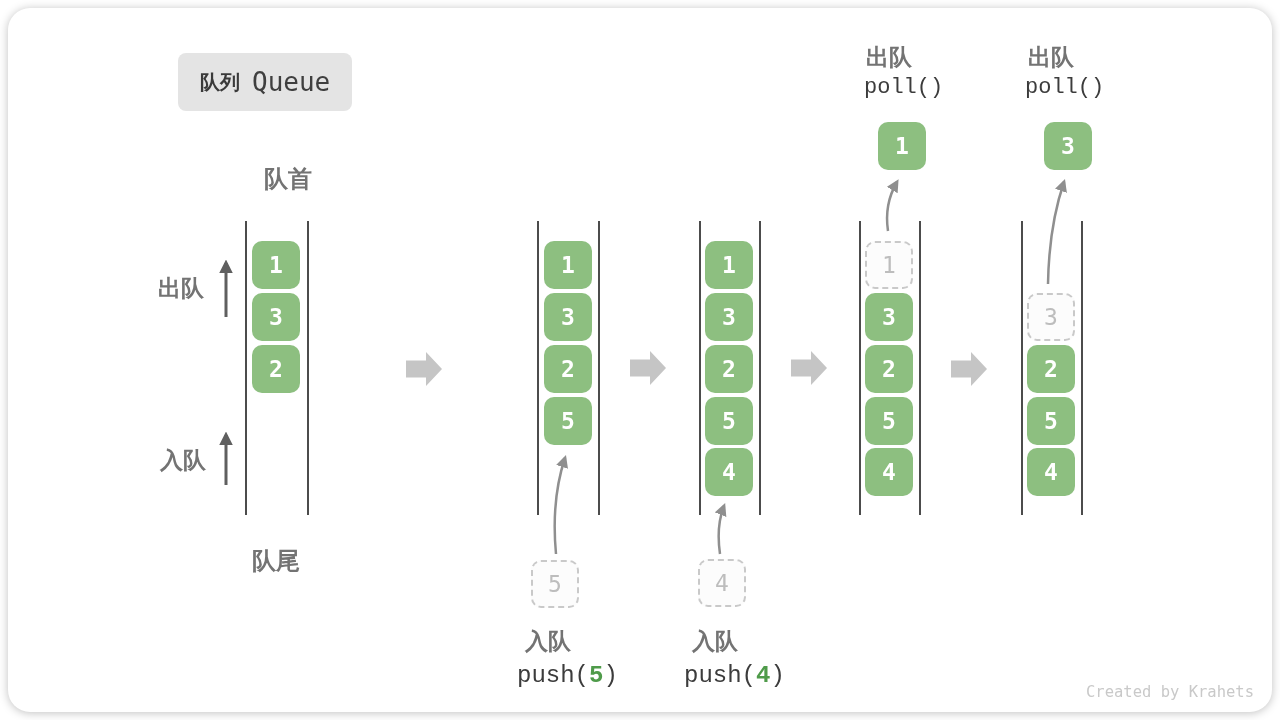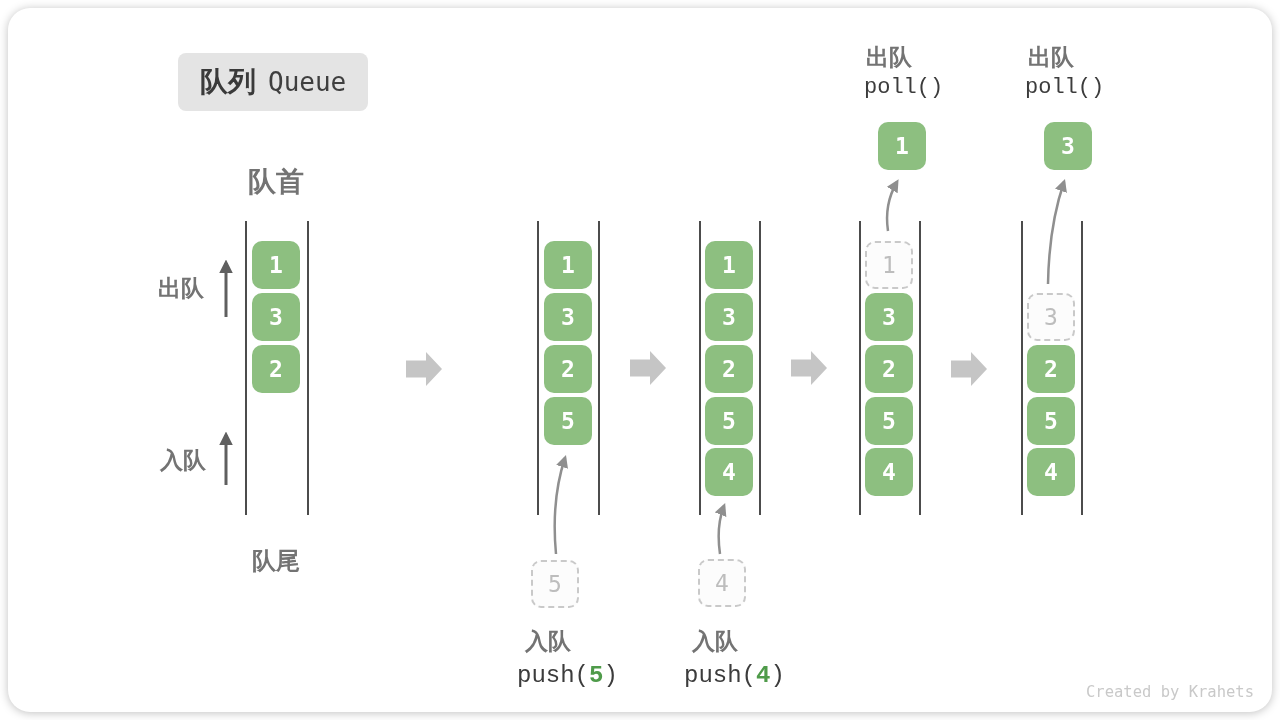--- a/index.html
+++ b/index.html
@@ -4,21 +4,21 @@
 <style>
   html,body{margin:0;padding:0;background:#ffffff;}
   body{width:1280px;height:720px;position:relative;overflow:hidden;
        font-family:"Liberation Sans",sans-serif;}
   .card{position:absolute;left:8px;top:8px;width:1264px;height:704px;
         background:#ffffff;border-radius:22px;
         box-shadow:0 1px 10px rgba(0,0,0,0.25);}
   
   .badge{position:absolute;left:170px;top:45px;height:58px;padding:0 22px;
          background:#e4e4e4;border-radius:8px;display:flex;align-items:center;gap:12px;}
-  .badge-cjk{font-size:28px;font-weight:bold;color:#3a3a3a;}
+  .badge-cjk{font-size:20px;font-weight:bold;color:#3a3a3a;}
   .badge-en{font-family:"DejaVu Sans Mono",monospace;font-size:26px;color:#3f3f3f;}
   
   .cjk{position:absolute;font-weight:bold;color:#737373;font-size:23px;white-space:nowrap;}
   .cjk-center{transform:translateX(-50%);}
   
   .code{position:absolute;font-family:Liberation Mono, monospace;color:#3c3c3c;
         font-size:24px;white-space:nowrap;}
   .code .arg{color:#4f9b4a;font-weight:bold;}
   .code.small{font-size:22px;}
   
@@ -37,21 +37,21 @@
 </head>
 <body>
 
 <div class="card">
 
   <div class="badge">
     <span class="badge-cjk">队列</span>
     <span class="badge-en">Queue</span>
   </div>
 
-  <div class="cjk cjk-center" style="left:268px;top:155px;font-size:28px;">队首</div>
+  <div class="cjk cjk-center" style="left:280px;top:155px;font-size:24px;">队首</div>
   <div class="cjk cjk-center" style="left:268px;top:537px;font-size:24px;">队尾</div>
   <div class="cjk" style="left:150px;top:265px;">出队</div>
   <div class="cjk" style="left:152px;top:437px;">入队</div>
 
   <div class="rail" style="left:237px;"></div>
   <div class="rail" style="left:299px;"></div>
   <div class="rail" style="left:529px;"></div>
   <div class="rail" style="left:590px;"></div>
   <div class="rail" style="left:691px;"></div>
   <div class="rail" style="left:751px;"></div>

